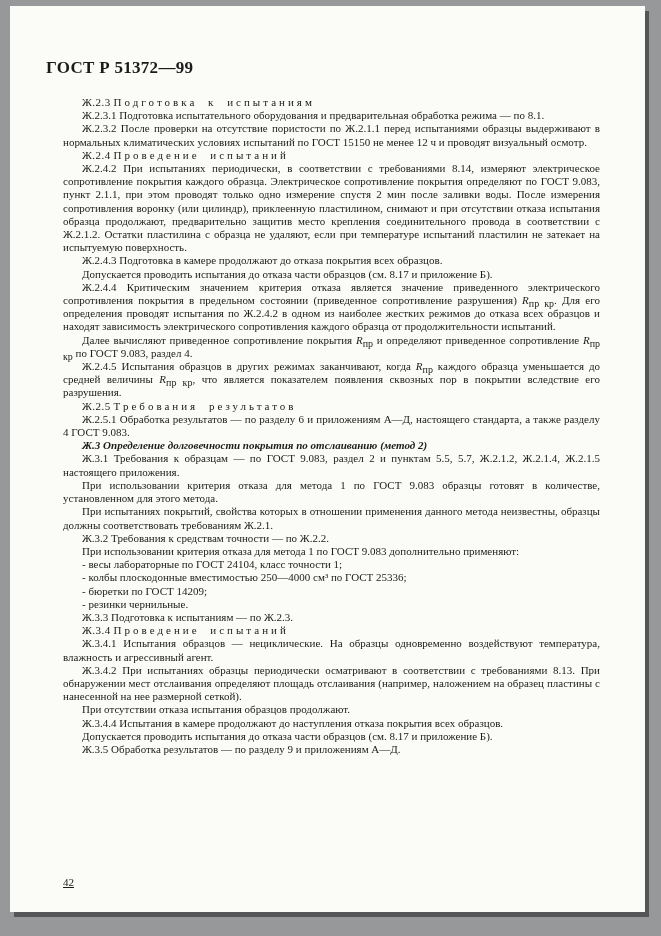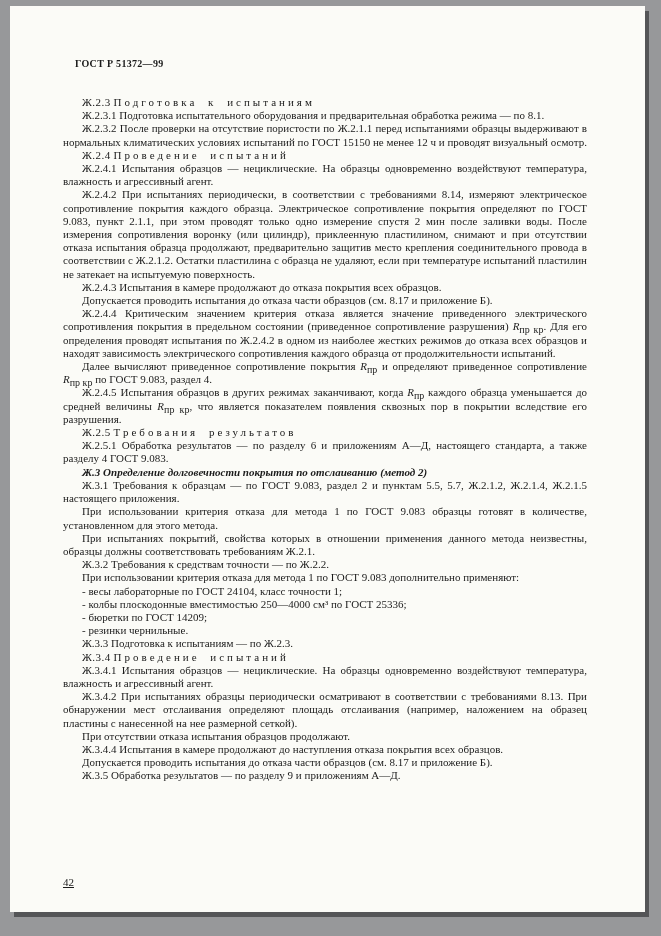--- a/index.html
+++ b/index.html
@@ -17,30 +17,30 @@
     top: 6px;
     width: 635px;
     height: 906px;
     background: #fbfbf7;
     box-shadow: 4px 5px 0 rgba(72, 73, 75, 0.85);
     color: #1b1b1b;
   }
   .running-header {
     position: absolute;
     top: 52px;
-    left: 65px;
-    font-size: 10px;
+    left: 36px;
+    font-size: 17px;
     font-weight: bold;
     letter-spacing: 0.3px;
   }
   .body-text {
     position: absolute;
     top: 90px;
     left: 53px;
-    right: 58px;
+    right: 45px;
     font-size: 11px;
     line-height: 13.2px;
     text-align: justify;
   }
   .para { margin: 0; text-indent: 19px; }
   .para.bold { font-weight: bold; font-style: italic; }
   .para.heading .num { letter-spacing: 0.5px; }
   .para.heading .sp { letter-spacing: 3px; word-spacing: 5px; }
   .para i { font-style: italic; }
   .para sub { font-size: 10px; line-height: 0; }
@@ -55,23 +55,22 @@
 </head>
 <body>
 
 <div class="page">
   <div class="running-header">ГОСТ Р 51372—99</div>
   <div class="body-text">
       <p class="para heading"><span class="num">Ж.2.3</span> <span class="sp">Подготовка к испытаниям</span></p>
       <p class="para body">Ж.2.3.1 Подготовка испытательного оборудования и предварительная обработка режима — по 8.1.</p>
       <p class="para body">Ж.2.3.2 После проверки на отсутствие пористости по Ж.2.1.1 перед испытаниями образцы выдерживают в нормальных климатических условиях испытаний по ГОСТ 15150 не менее 12 ч и проводят визуальный осмотр.</p>
       <p class="para heading"><span class="num">Ж.2.4</span> <span class="sp">Проведение испытаний</span></p>
-      <p class="para body">Ж.2.4.1 Испытания образцов — нециклические. На образцы одновременно воздействуют температура, влажность и агрессивный агент.</p>
       <p class="para body">Ж.2.4.2 При испытаниях периодически, в соответствии с требованиями 8.14, измеряют электрическое сопротивление покрытия каждого образца. Электрическое сопротивление покрытия определяют по ГОСТ 9.083, пункт 2.1.1, при этом проводят только одно измерение спустя 2 мин после заливки воды. После измерения сопротивления воронку (или цилиндр), приклеенную пластилином, снимают и при отсутствии отказа испытания образца продолжают, предварительно защитив место крепления соединительного провода в соответствии с Ж.2.1.2. Остатки пластилина с образца не удаляют, если при температуре испытаний пластилин не затекает на испытуемую поверхность.</p>
-      <p class="para body">Ж.2.4.3 Испытания в камере продолжают до отказа покрытия всех образцов.</p>
+      <p class="para body">Ж.2.4.3 Подготовка в камере продолжают до отказа покрытия всех образцов.</p>
       <p class="para body">Допускается проводить испытания до отказа части образцов (см. 8.17 и приложение Б).</p>
       <p class="para body">Ж.2.4.4 Критическим значением критерия отказа является значение приведенного электрического сопротивления покрытия в предельном состоянии (приведенное сопротивление разрушения) <i>R</i><sub>пр кр</sub>. Для его определения проводят испытания по Ж.2.4.2 в одном из наиболее жестких режимов до отказа всех образцов и находят зависимость электрического сопротивления каждого образца от продолжительности испытаний.</p>
       <p class="para body">Далее вычисляют приведенное сопротивление покрытия <i>R</i><sub>пр</sub> и определяют приведенное сопротивление <i>R</i><sub>пр кр</sub> по ГОСТ 9.083, раздел 4.</p>
       <p class="para body">Ж.2.4.5 Испытания образцов в других режимах заканчивают, когда <i>R</i><sub>пр</sub> каждого образца уменьшается до средней величины <i>R</i><sub>пр кр</sub>, что является показателем появления сквозных пор в покрытии вследствие его разрушения.</p>
       <p class="para heading"><span class="num">Ж.2.5</span> <span class="sp">Требования результатов</span></p>
       <p class="para body">Ж.2.5.1 Обработка результатов — по разделу 6 и приложениям А—Д, настоящего стандарта, а также разделу 4 ГОСТ 9.083.</p>
       <p class="para bold">Ж.3 Определение долговечности покрытия по отслаиванию (метод 2)</p>
       <p class="para body">Ж.3.1 Требования к образцам — по ГОСТ 9.083, раздел 2 и пунктам 5.5, 5.7, Ж.2.1.2, Ж.2.1.4, Ж.2.1.5 настоящего приложения.</p>
       <p class="para body">При использовании критерия отказа для метода 1 по ГОСТ 9.083 образцы готовят в количестве, установленном для этого метода.</p>
       <p class="para body">При испытаниях покрытий, свойства которых в отношении применения данного метода неизвестны, образцы должны соответствовать требованиям Ж.2.1.</p>

